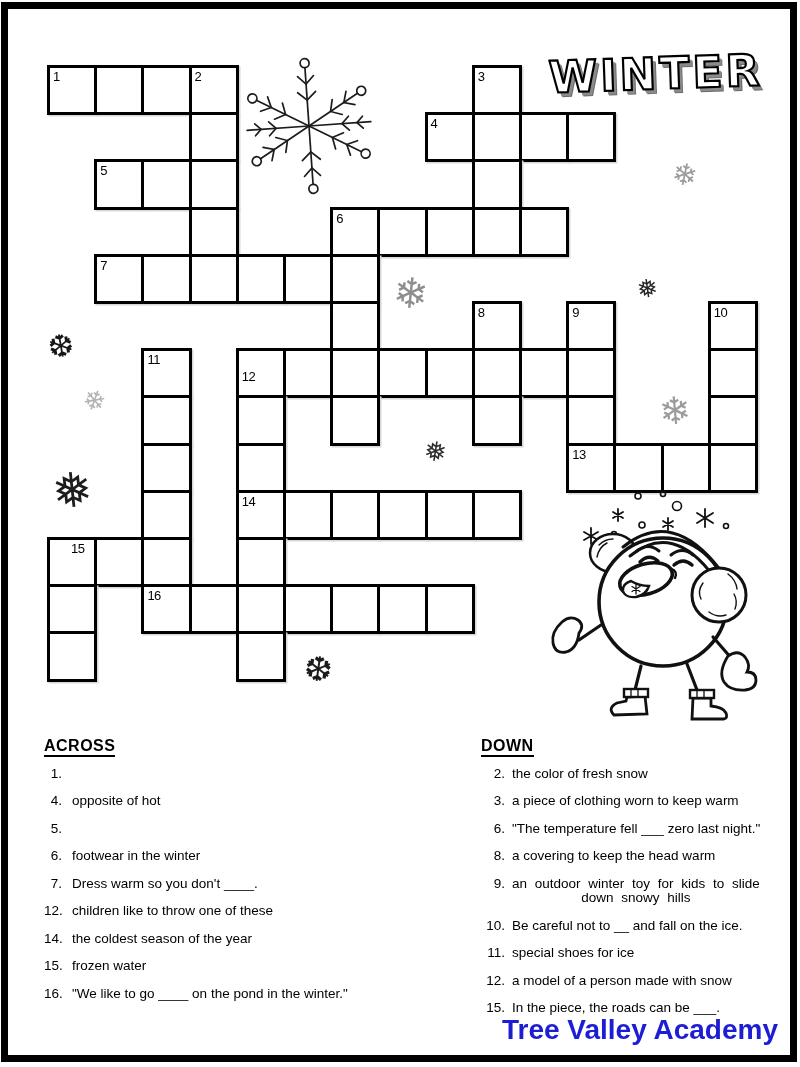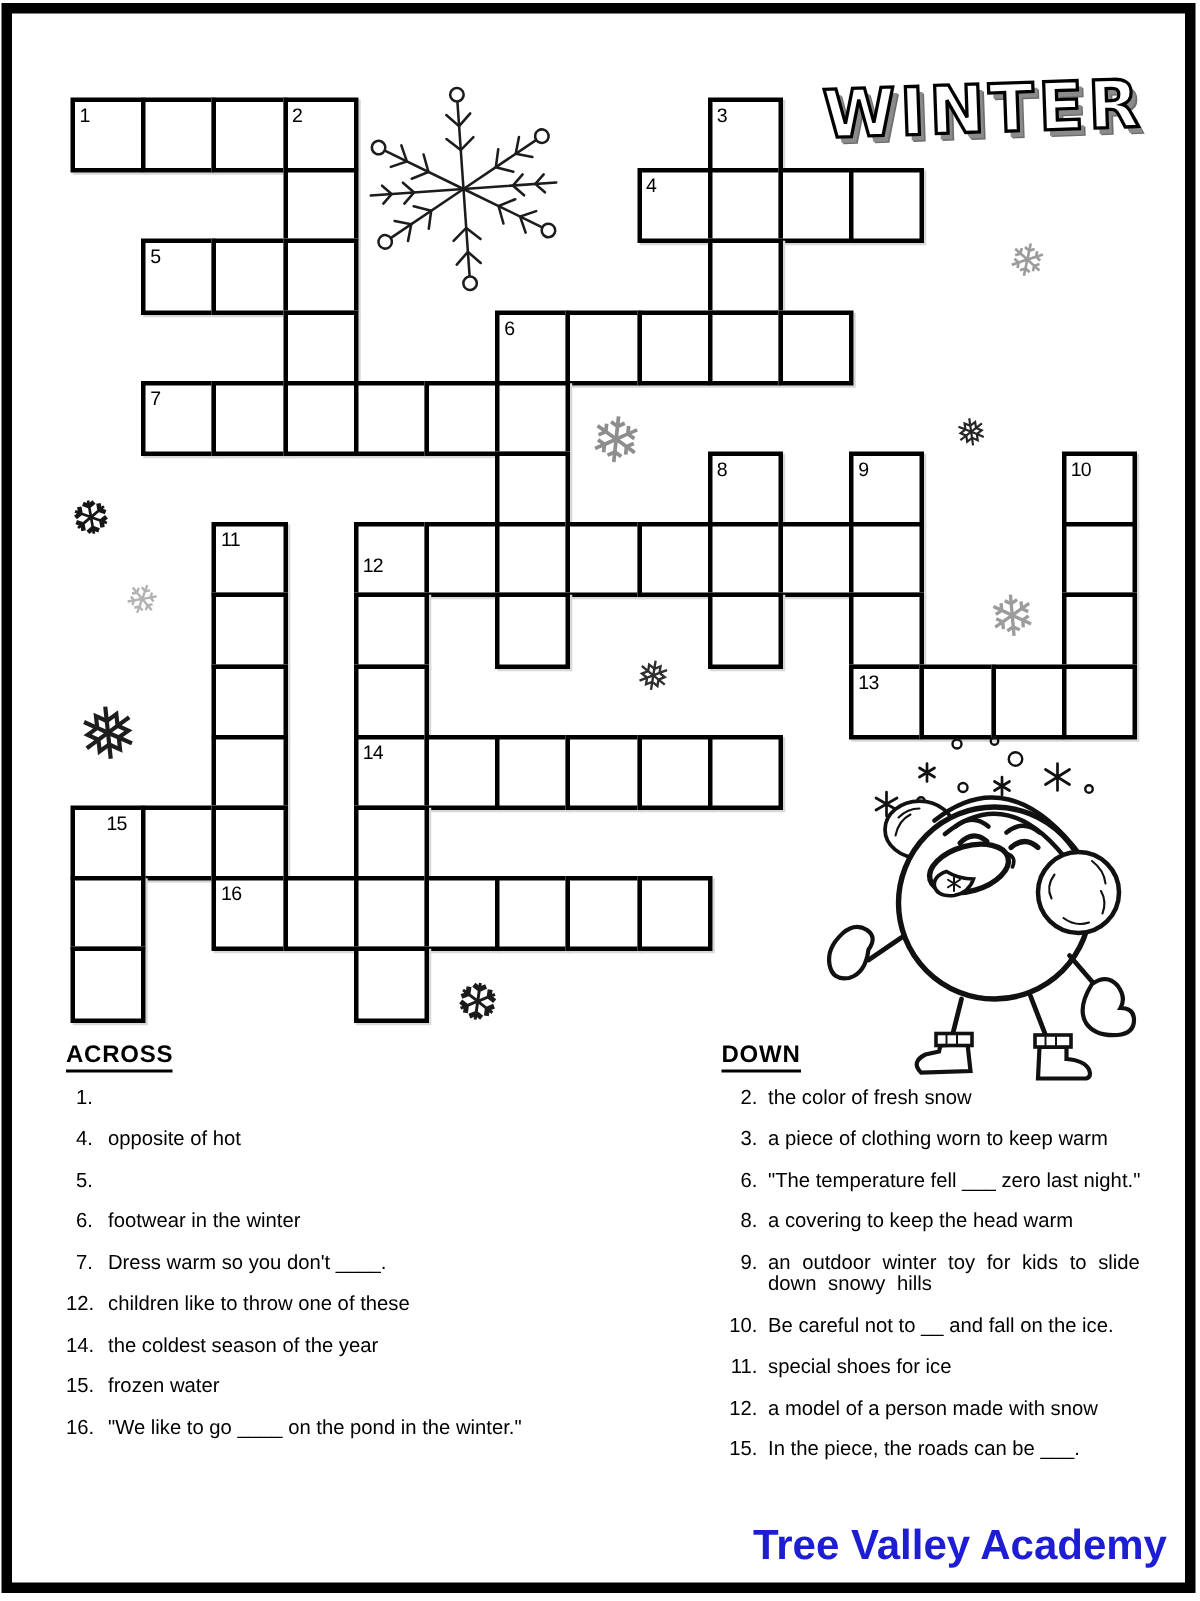--- a/index.html
+++ b/index.html
@@ -11,29 +11,29 @@
          color:#fff;-webkit-text-stroke:2.2px #000;
          text-shadow:3px 4px 0 #8b8b8b,4px 5px 0 #6e6e6e;transform:rotate(-2deg);}
   .grid{position:absolute;left:47px;top:65px;width:712px;height:617px;}
   .cell{position:absolute;background:#fff;border:3px solid #000;box-sizing:border-box;
         box-shadow:1.5px 1.5px 0 #d8d8d8;}
   .cellnum{position:absolute;font-size:13px;line-height:13px;letter-spacing:-0.5px;z-index:3;}
   .flake{position:absolute;font-family:"DejaVu Sans",sans-serif;line-height:1;z-index:1;}
   .deco-svg{position:absolute;z-index:1;}
   .clues{position:absolute;font-size:13.5px;line-height:14.5px;}
   .clue-head{display:inline-block;font-size:16px;font-weight:bold;letter-spacing:0.5px;
-             border-bottom:2.5px solid #000;padding-bottom:1px;margin-bottom:10px;}
+             border-bottom:2.5px solid #000;padding-bottom:1px;margin-bottom:10px;margin-top:42px;}
   .clue{display:flex;margin-bottom:13px;}
   .clue .num{flex:none;text-align:right;}
   .clue .txt{white-space:pre-line;}
   .across{left:44px;top:697px;width:412px;}
   .across .num{width:18px;margin-right:10px;}
   .down{left:481px;top:697px;width:300px;}
   .down .num{width:24px;margin-right:7px;}
-  .down .clue:nth-child(5) .txt{word-spacing:4px;}
+  .down .clue:nth-child(5) .txt{word-spacing:4px;text-align:center;}
   .footer{position:absolute;right:22px;top:1015px;font-size:28px;font-weight:bold;
           color:#1d1dd3;line-height:30px;}
 </style>
 </head>
 <body>
 
 <div class="page">
   <div class="frame"></div>
 
   <div class="title">WINTER</div>

